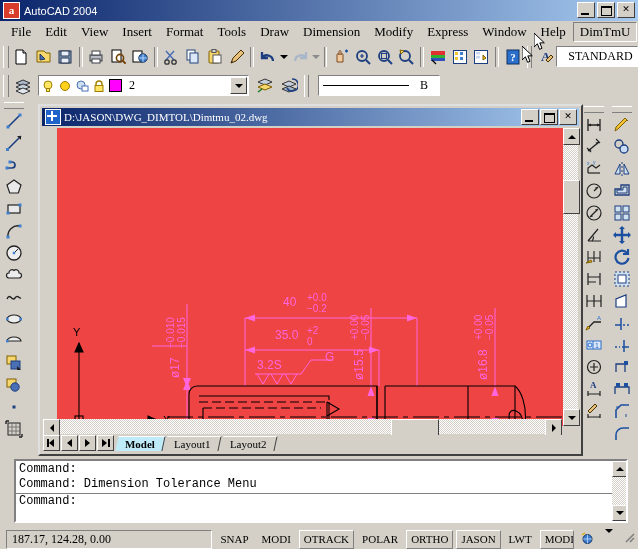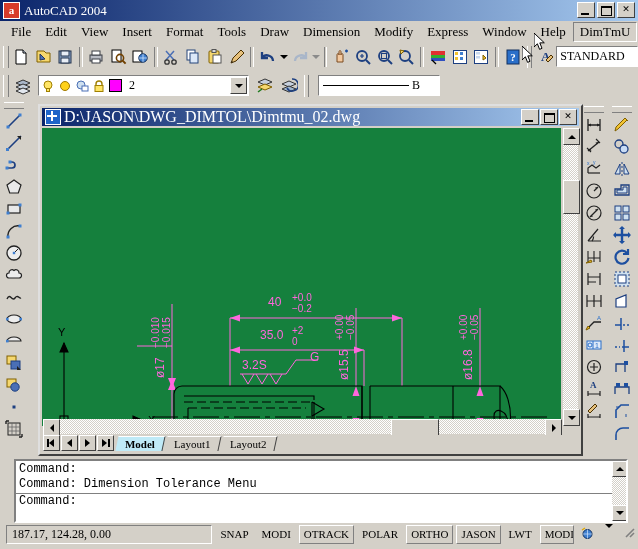--- a/index.html
+++ b/index.html
@@ -17,21 +17,21 @@
     position:absolute;left:0;top:0;width:638px;height:21px;
     background:linear-gradient(to right,#0a246a,#a6caf0);
     display:flex;align-items:center;
   }
   .appicon{
     width:15px;height:15px;margin-left:3px;margin-right:4px;
     background:#d83c2a;border:1px solid #fff;
     color:#fff;font-weight:bold;font-size:11px;line-height:14px;text-align:center;
     font-family:"Liberation Serif",serif;
   }
-  .titletext{color:#fff;font-size:13px;font-family:Liberation Serif, serif;}
+  .titletext{color:#fff;font-size:11px;font-family:Liberation Sans, sans-serif;}
   .winbtns{position:absolute;right:3px;top:2px;display:flex;gap:2px;}
   .wbtn{
     width:16px;height:14px;background:#d4d0c8;
     border:1px solid;border-color:#fff #404040 #404040 #fff;
     font-size:9px;line-height:12px;text-align:center;color:#000;
     font-family:"Liberation Sans",sans-serif;position:relative;
   }
   .wbtn i{font-style:normal;display:block;}
   .wmin i{position:absolute;left:3px;bottom:2px;width:8px;height:2px;background:#000;}
   .wmax i{position:absolute;left:3px;top:3px;width:9px;height:7px;border:1px solid #000;border-top-width:2px;}
@@ -66,40 +66,40 @@
   .combo{
     height:19px;background:#fff;display:flex;align-items:center;
     border:1px solid;border-color:#808080 #fff #fff #808080;position:relative;
   }
   .combo .arrowbox{
     position:absolute;right:1px;top:1px;width:15px;height:15px;background:#d4d0c8;
     border:1px solid;border-color:#fff #404040 #404040 #fff;
     display:flex;align-items:center;justify-content:center;
   }
   .dnarrow{width:0;height:0;border-left:4px solid transparent;border-right:4px solid transparent;border-top:4px solid #000;}
-  .comboTxt{font-size:12px;font-family:"Liberation Serif",serif;padding-left:3px;}
+  .comboTxt{font-size:12px;font-family:"Liberation Serif",serif;padding-left:3px;margin-left:8px;}
 
   
   .mdi{
     position:absolute;left:38px;top:104px;width:541px;height:348px;
     background:#d4d0c8;border:2px solid;border-color:#dfdfdf #404040 #404040 #dfdfdf;
   }
   .mdi-title{
     position:absolute;left:2px;top:2px;right:2px;height:18px;
     background:linear-gradient(to right,#0a246a,#a6caf0);
     display:flex;align-items:center;
   }
   .mdi-title .mi{width:14px;height:14px;margin:0 3px;background:#1e64c8;border:1px solid #fff;position:relative;}
   .mdi-title .mi::before{content:"";position:absolute;left:5px;top:1px;width:2px;height:10px;background:#fff;}
   .mdi-title .mi::after{content:"";position:absolute;left:1px;top:5px;width:10px;height:2px;background:#fff;}
-  .mdi-ttxt{color:#fff;font-size:16px;font-family:"Liberation Serif",serif;}
+  .mdi-ttxt{color:#fff;font-size:11px;font-family:"Liberation Serif",serif;}
   .mdi-btns{position:absolute;right:2px;top:1px;display:flex;gap:1px;}
   .canvas{
-    position:absolute;left:2px;top:22px;width:519px;height:298px;
-    background:#15803d;overflow:hidden;
+    position:absolute;left:17px;top:22px;width:519px;height:298px;
+    background:#ef4444;overflow:hidden;
   }
   .vscroll{position:absolute;right:3px;top:22px;width:15px;height:298px;background:#d4d0c8;}
   .hscroll{position:absolute;left:3px;bottom:20px;width:519px;height:15px;background:#d4d0c8;}
   .sbtrack{position:absolute;inset:0;
     background-image:repeating-conic-gradient(#fff 0 25%, #d4d0c8 0 50%);
     background-size:2px 2px;}
   .sbbtn{position:absolute;width:15px;height:15px;background:#d4d0c8;
     border:1px solid;border-color:#fff #404040 #404040 #fff;
     display:flex;align-items:center;justify-content:center;}
   .sbthumb{position:absolute;background:#d4d0c8;
@@ -134,21 +134,21 @@
   .cmdwin{
     position:absolute;left:14px;top:459px;width:610px;height:60px;
     background:#fff;border:2px solid;border-color:#808080 #fff #fff #808080;
     overflow:hidden;
   }
   .cmdline{font-family:Liberation Mono, monospace;font-size:12px;color:#000;padding-left:3px;line-height:15px;white-space:pre;}
   .cmdsep{border-top:1px solid #808080;margin-top:1px;}
   .cmdvs{position:absolute;right:0;top:0;width:14px;bottom:0;background:#d4d0c8;}
 
   
-  .statusbar{position:absolute;left:0;top:525px;width:638px;height:24px;background:#d4d0c8;display:flex;align-items:flex-start;}
+  .statusbar{position:absolute;left:0;top:525px;width:638px;height:24px;background:#d4d0c8;display:flex;align-items:flex-end;}
   .coordbox{
     height:17px;width:240px;margin-left:6px;
     border:1px solid;border-color:#808080 #fff #fff #808080;
     display:flex;align-items:center;padding-left:5px;font-size:12px;
     font-family:"Liberation Serif",serif;background:#d4d0c8;
   }
   .stbtn{
     height:17px;margin-left:3px;padding:0 4px;font-size:11px;
     font-family:"Liberation Serif",serif;line-height:16px;
     border:1px solid;border-color:#fff #808080 #808080 #fff;background:#d4d0c8;

